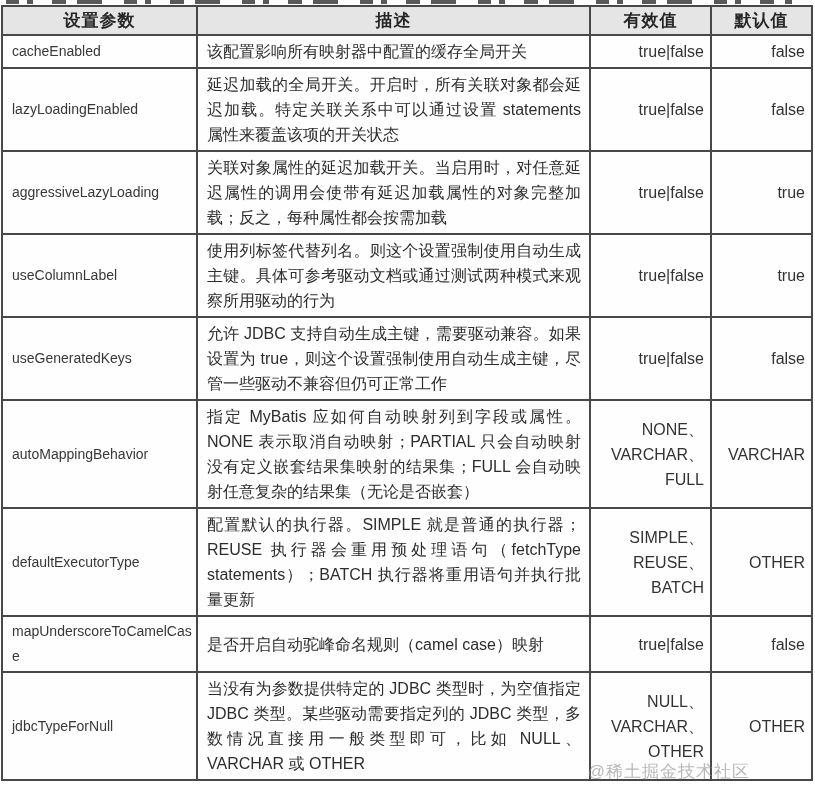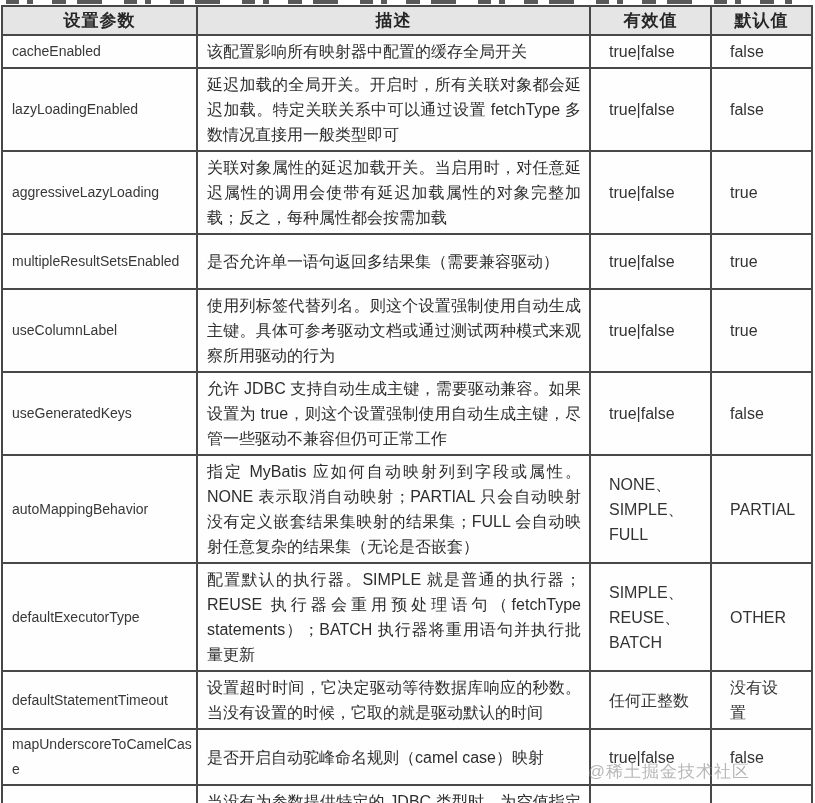--- a/index.html
+++ b/index.html
@@ -60,24 +60,24 @@
   td.desc {
     font-size: 16px;
     color: #2d2d2d;
     text-align: justify;
     padding: 3px 8px 3px 9px;
     line-height: 25px;
   }
   td.valid, td.deflt {
     font-size: 16px;
     color: #333333;
-    text-align: left;
+    text-align: right;
     line-height: 25px;
     white-space: pre-line;
-    padding: 2px 18px;
+    padding: 2px 6px;
   }
 
   tr.r1  { height: 29px; }
   tr.r2  { height: 76px; }
   tr.r3  { height: 74px; }
   tr.r4  { height: 55px; }
   tr.r5  { height: 76px; }
   tr.r6  { height: 75px; }
   tr.r7  { height: 100px; }
   tr.r8  { height: 77px; }
@@ -119,69 +119,57 @@
     </thead>
     <tbody>
       <tr class="r1">
         <td class="param">cacheEnabled</td>
         <td class="desc">该配置影响所有映射器中配置的缓存全局开关</td>
         <td class="valid">true|false</td>
         <td class="deflt">false</td>
       </tr>
       <tr class="r2">
         <td class="param">lazyLoadingEnabled</td>
-        <td class="desc">延迟加载的全局开关。开启时，所有关联对象都会延迟加载。特定关联关系中可以通过设置 fetchType 多数情况直接用一般类型即可</td>
+        <td class="desc">延迟加载的全局开关。开启时，所有关联对象都会延迟加载。特定关联关系中可以通过设置 statements 属性来覆盖该项的开关状态</td>
         <td class="valid">true|false</td>
         <td class="deflt">false</td>
       </tr>
       <tr class="r3">
         <td class="param">aggressiveLazyLoading</td>
         <td class="desc">关联对象属性的延迟加载开关。当启用时，对任意延迟属性的调用会使带有延迟加载属性的对象完整加载；反之，每种属性都会按需加载</td>
-        <td class="valid">true|false</td>
-        <td class="deflt">true</td>
-      </tr>
-      <tr class="r4">
-        <td class="param">multipleResultSetsEnabled</td>
-        <td class="desc">是否允许单一语句返回多结果集（需要兼容驱动）</td>
         <td class="valid">true|false</td>
         <td class="deflt">true</td>
       </tr>
       <tr class="r5">
         <td class="param">useColumnLabel</td>
         <td class="desc">使用列标签代替列名。则这个设置强制使用自动生成主键。具体可参考驱动文档或通过测试两种模式来观察所用驱动的行为</td>
         <td class="valid">true|false</td>
         <td class="deflt">true</td>
       </tr>
       <tr class="r6">
         <td class="param">useGeneratedKeys</td>
         <td class="desc">允许 JDBC 支持自动生成主键，需要驱动兼容。如果设置为 true，则这个设置强制使用自动生成主键，尽管一些驱动不兼容但仍可正常工作</td>
         <td class="valid">true|false</td>
         <td class="deflt">false</td>
       </tr>
       <tr class="r7">
         <td class="param">autoMappingBehavior</td>
         <td class="desc">指定 MyBatis 应如何自动映射列到字段或属性。NONE 表示取消自动映射；PARTIAL 只会自动映射没有定义嵌套结果集映射的结果集；FULL 会自动映射任意复杂的结果集（无论是否嵌套）</td>
         <td class="valid">NONE、
-SIMPLE、
+VARCHAR、
 FULL</td>
-        <td class="deflt">PARTIAL</td>
+        <td class="deflt">VARCHAR</td>
       </tr>
       <tr class="r8">
         <td class="param">defaultExecutorType</td>
         <td class="desc">配置默认的执行器。SIMPLE 就是普通的执行器；REUSE 执行器会重用预处理语句（fetchType statements）；BATCH 执行器将重用语句并执行批量更新</td>
         <td class="valid">SIMPLE、
 REUSE、
 BATCH</td>
         <td class="deflt">OTHER</td>
-      </tr>
-      <tr class="r9">
-        <td class="param">defaultStatementTimeout</td>
-        <td class="desc">设置超时时间，它决定驱动等待数据库响应的秒数。当没有设置的时候，它取的就是驱动默认的时间</td>
-        <td class="valid">任何正整数</td>
-        <td class="deflt">没有设置</td>
       </tr>
       <tr class="r10">
         <td class="param">mapUnderscoreToCamelCase</td>
         <td class="desc">是否开启自动驼峰命名规则（camel case）映射</td>
         <td class="valid">true|false</td>
         <td class="deflt">false</td>
       </tr>
       <tr class="r11">
         <td class="param">jdbcTypeForNull</td>
         <td class="desc">当没有为参数提供特定的 JDBC 类型时，为空值指定 JDBC 类型。某些驱动需要指定列的 JDBC 类型，多数情况直接用一般类型即可，比如 NULL、VARCHAR 或 OTHER</td>

